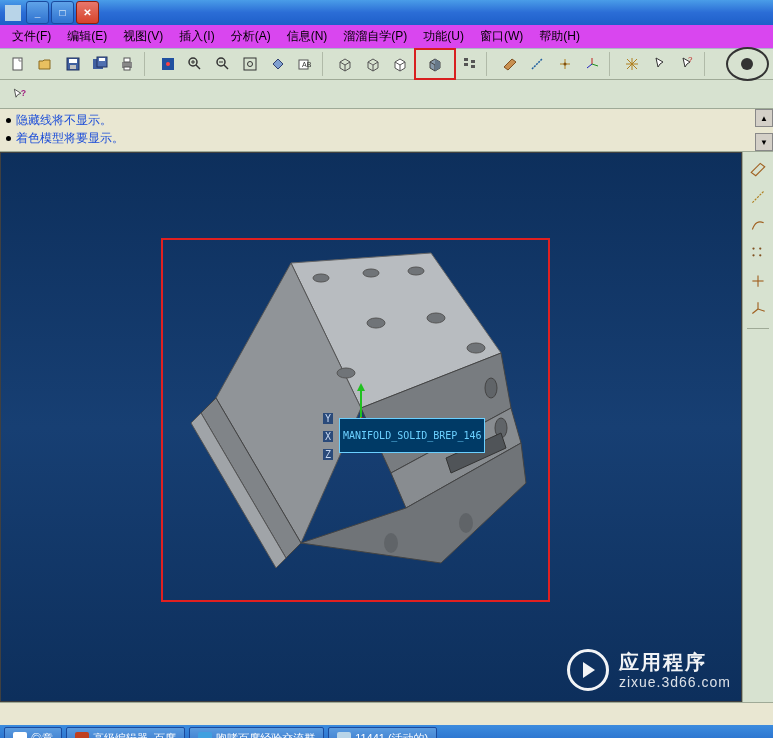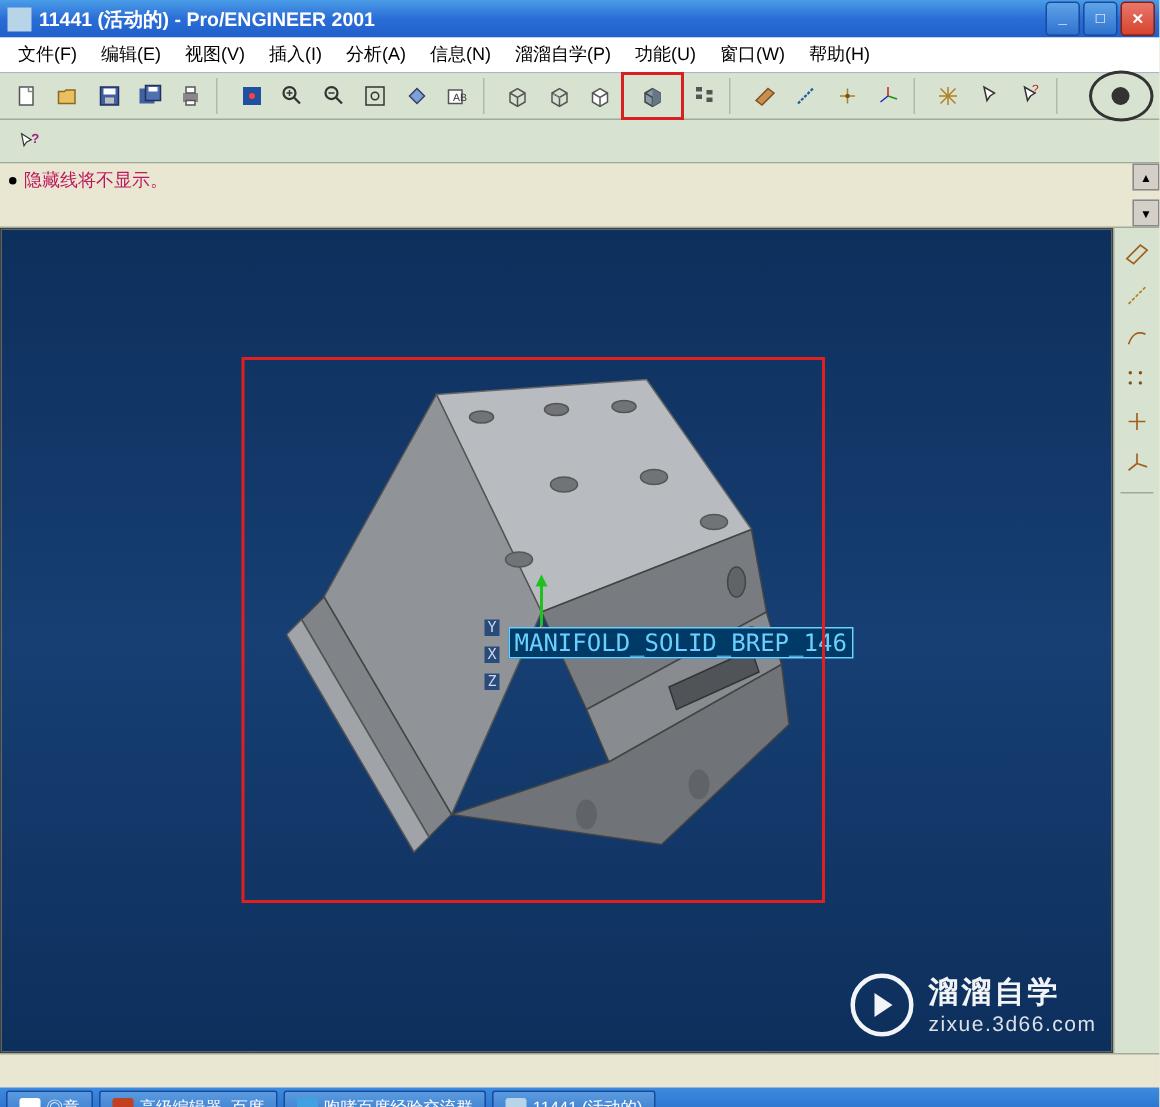--- a/index.html
+++ b/index.html
@@ -2,39 +2,39 @@
 <html><head>
 <meta charset="utf-8">
 <style>
   html,body{margin:0;padding:0;width:773px;height:738px;overflow:hidden;font-family:"SimSun","Microsoft YaHei",sans-serif;font-size:12px;background:#ece9d8;}
   .titlebar{height:25px;background:linear-gradient(to bottom,#4a9de8,#2b6dd6 50%,#1e5fc9);display:flex;align-items:center;color:#fff;padding-left:5px;font-weight:bold;}
   .titlebar .app-icon{width:16px;height:16px;background:#b8d4e8;margin-right:5px;display:inline-block;}
   .titlebar .title{flex:1;font-size:13px;font-weight:bold;}
   .winbtns{display:flex;gap:2px;margin-right:3px;}
   .winbtn{width:21px;height:21px;background:linear-gradient(to bottom,#5fa3e8,#2f72cf);border:1px solid #1a4a9e;border-radius:3px;display:flex;align-items:center;justify-content:center;color:#fff;font-size:10px;font-weight:bold;}
   .winbtn.close{background:linear-gradient(to bottom,#e8776c,#d6442b);border-color:#8e1c0c;}
-  .menubar{height:23px;background:#ffffff;border-bottom:1px solid #a9b7c5;display:flex;align-items:center;padding-left:4px;}
+  .menubar{height:23px;background:#d946ef;border-bottom:1px solid #a9b7c5;display:flex;align-items:center;padding-left:4px;}
   .menuitem{padding:3px 8px;cursor:default;}
   .toolbar{height:30px;background:#d7e2d0;border-bottom:1px solid #9faa97;display:flex;align-items:center;padding:0 4px;gap:0;}
   .tbtn{width:24px;height:24px;border:1px solid transparent;display:flex;align-items:center;justify-content:center;margin:0 1px;position:relative;}
   .tbtn svg{width:16px;height:16px;}
   .tsep{width:6px;height:24px;border-left:1px solid #b0baa8;margin:0 3px;}
   .highlight-box{border:2px solid #d82020;padding:1px 5px;margin:-2px 0;}
   .toolbar2{height:28px;background:#d7e2d0;border-bottom:1px solid #9faa97;display:flex;align-items:center;padding:0 4px;}
   .messagearea{height:38px;background:#e9e7d2;border-bottom:1px solid #9faa97;padding:2px 6px;position:relative;}
-  .msgline{font-size:12px;color:#be185d;line-height:18px;}
+  .msgline{font-size:12px;color:#1d4ed8;line-height:18px;}
   .bullet{display:inline-block;width:5px;height:5px;background:#000;border-radius:50%;margin-right:5px;vertical-align:middle;}
   .msg-scroll-up{position:absolute;right:0;top:0;width:16px;height:16px;background:#d4d0c8;border:1px solid #888;display:flex;align-items:center;justify-content:center;font-size:8px;}
   .msg-scroll-dn{position:absolute;right:0;bottom:0;width:16px;height:16px;background:#d4d0c8;border:1px solid #888;display:flex;align-items:center;justify-content:center;font-size:8px;}
   .workarea{height:550px;display:flex;position:relative;}
   .viewport{flex:1;background:linear-gradient(to bottom,#0d2f5c,#173f73 50%,#0d2f5c);position:relative;border:1px solid #404040;overflow:hidden;}
   .selectbox{position:absolute;border:2px solid #e02020;left:160px;top:85px;width:385px;height:360px;}
   .arrow{position:absolute;left:430px;top:-80px;}
   .part{position:absolute;left:190px;top:80px;width:340px;height:360px;}
-  .label3d{position:absolute;left:338px;top:265px;color:#6bd0ff;background:#003a66;font-family:monospace;font-size:16px;padding:0 3px;border:1px solid #6bd0ff;}
+  .label3d{position:absolute;left:338px;top:265px;color:#6bd0ff;background:#003a66;font-family:monospace;font-size:10px;padding:11px 3px;border:1px solid #6bd0ff;}
   .axis-lbl{position:absolute;color:#c8d8f0;background:#2a4a7a;font-family:monospace;font-size:10px;padding:0 2px;}
   .watermark{position:absolute;right:10px;bottom:10px;display:flex;align-items:center;color:#fff;opacity:.95;}
   .watermark .play{width:36px;height:36px;border:3px solid #fff;border-radius:50%;display:flex;align-items:center;justify-content:center;margin-right:10px;}
   .watermark .play::after{content:"";border-left:12px solid #fff;border-top:8px solid transparent;border-bottom:8px solid transparent;margin-left:3px;}
   .watermark .txt{line-height:1.2;}
   .wm-title{font-size:20px;font-weight:bold;letter-spacing:2px;}
   .wm-url{font-size:14px;opacity:.9;letter-spacing:1px;}
   .righttool{width:30px;background:#d7e2d0;border-left:1px solid #9faa97;display:flex;flex-direction:column;align-items:center;padding-top:6px;gap:6px;}
   .rtbtn{width:22px;height:22px;display:flex;align-items:center;justify-content:center;}
   .rtsep{width:22px;height:1px;background:#9faa97;margin:2px 0;}
@@ -43,21 +43,20 @@
   .taskitem{height:22px;background:linear-gradient(to bottom,#5a9bdf,#2f6fc8);border:1px solid #1a4a9e;border-radius:2px;padding:0 8px;display:flex;align-items:center;color:#fff;font-size:11px;gap:4px;}
   .taskicon{width:14px;height:14px;background:#fff;border-radius:2px;}
   .eye{width:40px;height:30px;border:2px solid #333;border-radius:50%;display:flex;align-items:center;justify-content:center;margin-left:12px;}
   .eye::after{content:"";width:12px;height:12px;background:#333;border-radius:50%;}
 </style>
 </head>
 <body>
 
 <div class="titlebar">
   <span class="app-icon"></span>
-  <span class="title">11441 (活动的) - Pro/ENGINEER 2001</span>
   <div class="winbtns">
     <div class="winbtn">_</div>
     <div class="winbtn">□</div>
     <div class="winbtn close">✕</div>
   </div>
 </div>
 
 <div class="menubar">
   <span class="menuitem">文件(F)</span>
   <span class="menuitem">编辑(E)</span>
@@ -232,20 +231,21 @@
   <div class="tbtn" style="width:28px">
       <svg viewBox="0 0 20 16">
         <path d="M3 2l2 10 2-3 4-2z" fill="#fff" stroke="#333"></path>
         <text x="11" y="10" font-size="11" fill="#a02080" font-weight="bold">?</text>
       </svg>
     </div>
 </div>
 
 <div class="messagearea">
   <div class="msgline"><span class="bullet"></span><span>隐藏线将不显示。</span></div>
+  <div class="msgline"><span class="bullet"></span><span>着色模型将要显示。</span></div>
   <div class="msg-scroll-up">▲</div>
   <div class="msg-scroll-dn">▼</div>
 </div>
 
 <div class="workarea">
   <div class="viewport">
 
     <svg class="arrow" width="80" height="200">
       <line x1="15" y1="0" x2="15" y2="10" stroke="#e02020" stroke-width="2"></line>
       <polygon points="15,0 10,12 20,12" fill="#e02020"></polygon>
@@ -291,21 +291,21 @@
     <div class="axis-lbl" style="left:322px;top:278px">X</div>
     <div class="axis-lbl" style="left:322px;top:296px">Z</div>
 
     <div class="label3d">MANIFOLD_SOLID_BREP_146</div>
 
     <div class="selectbox"></div>
 
     <div class="watermark">
       <div class="play"></div>
       <div class="txt">
-        <div class="wm-title">溜溜自学</div>
+        <div class="wm-title">应用程序</div>
         <div class="wm-url">zixue.3d66.com</div>
       </div>
     </div>
   </div>
 
   <div class="righttool">
     <div class="rtbtn">
         <svg width="18" height="18" viewBox="0 0 16 16">
           <path d="M2 11 L10 3 L14 6 L6 14z" fill="none" stroke="#a06020"></path>
         </svg>

